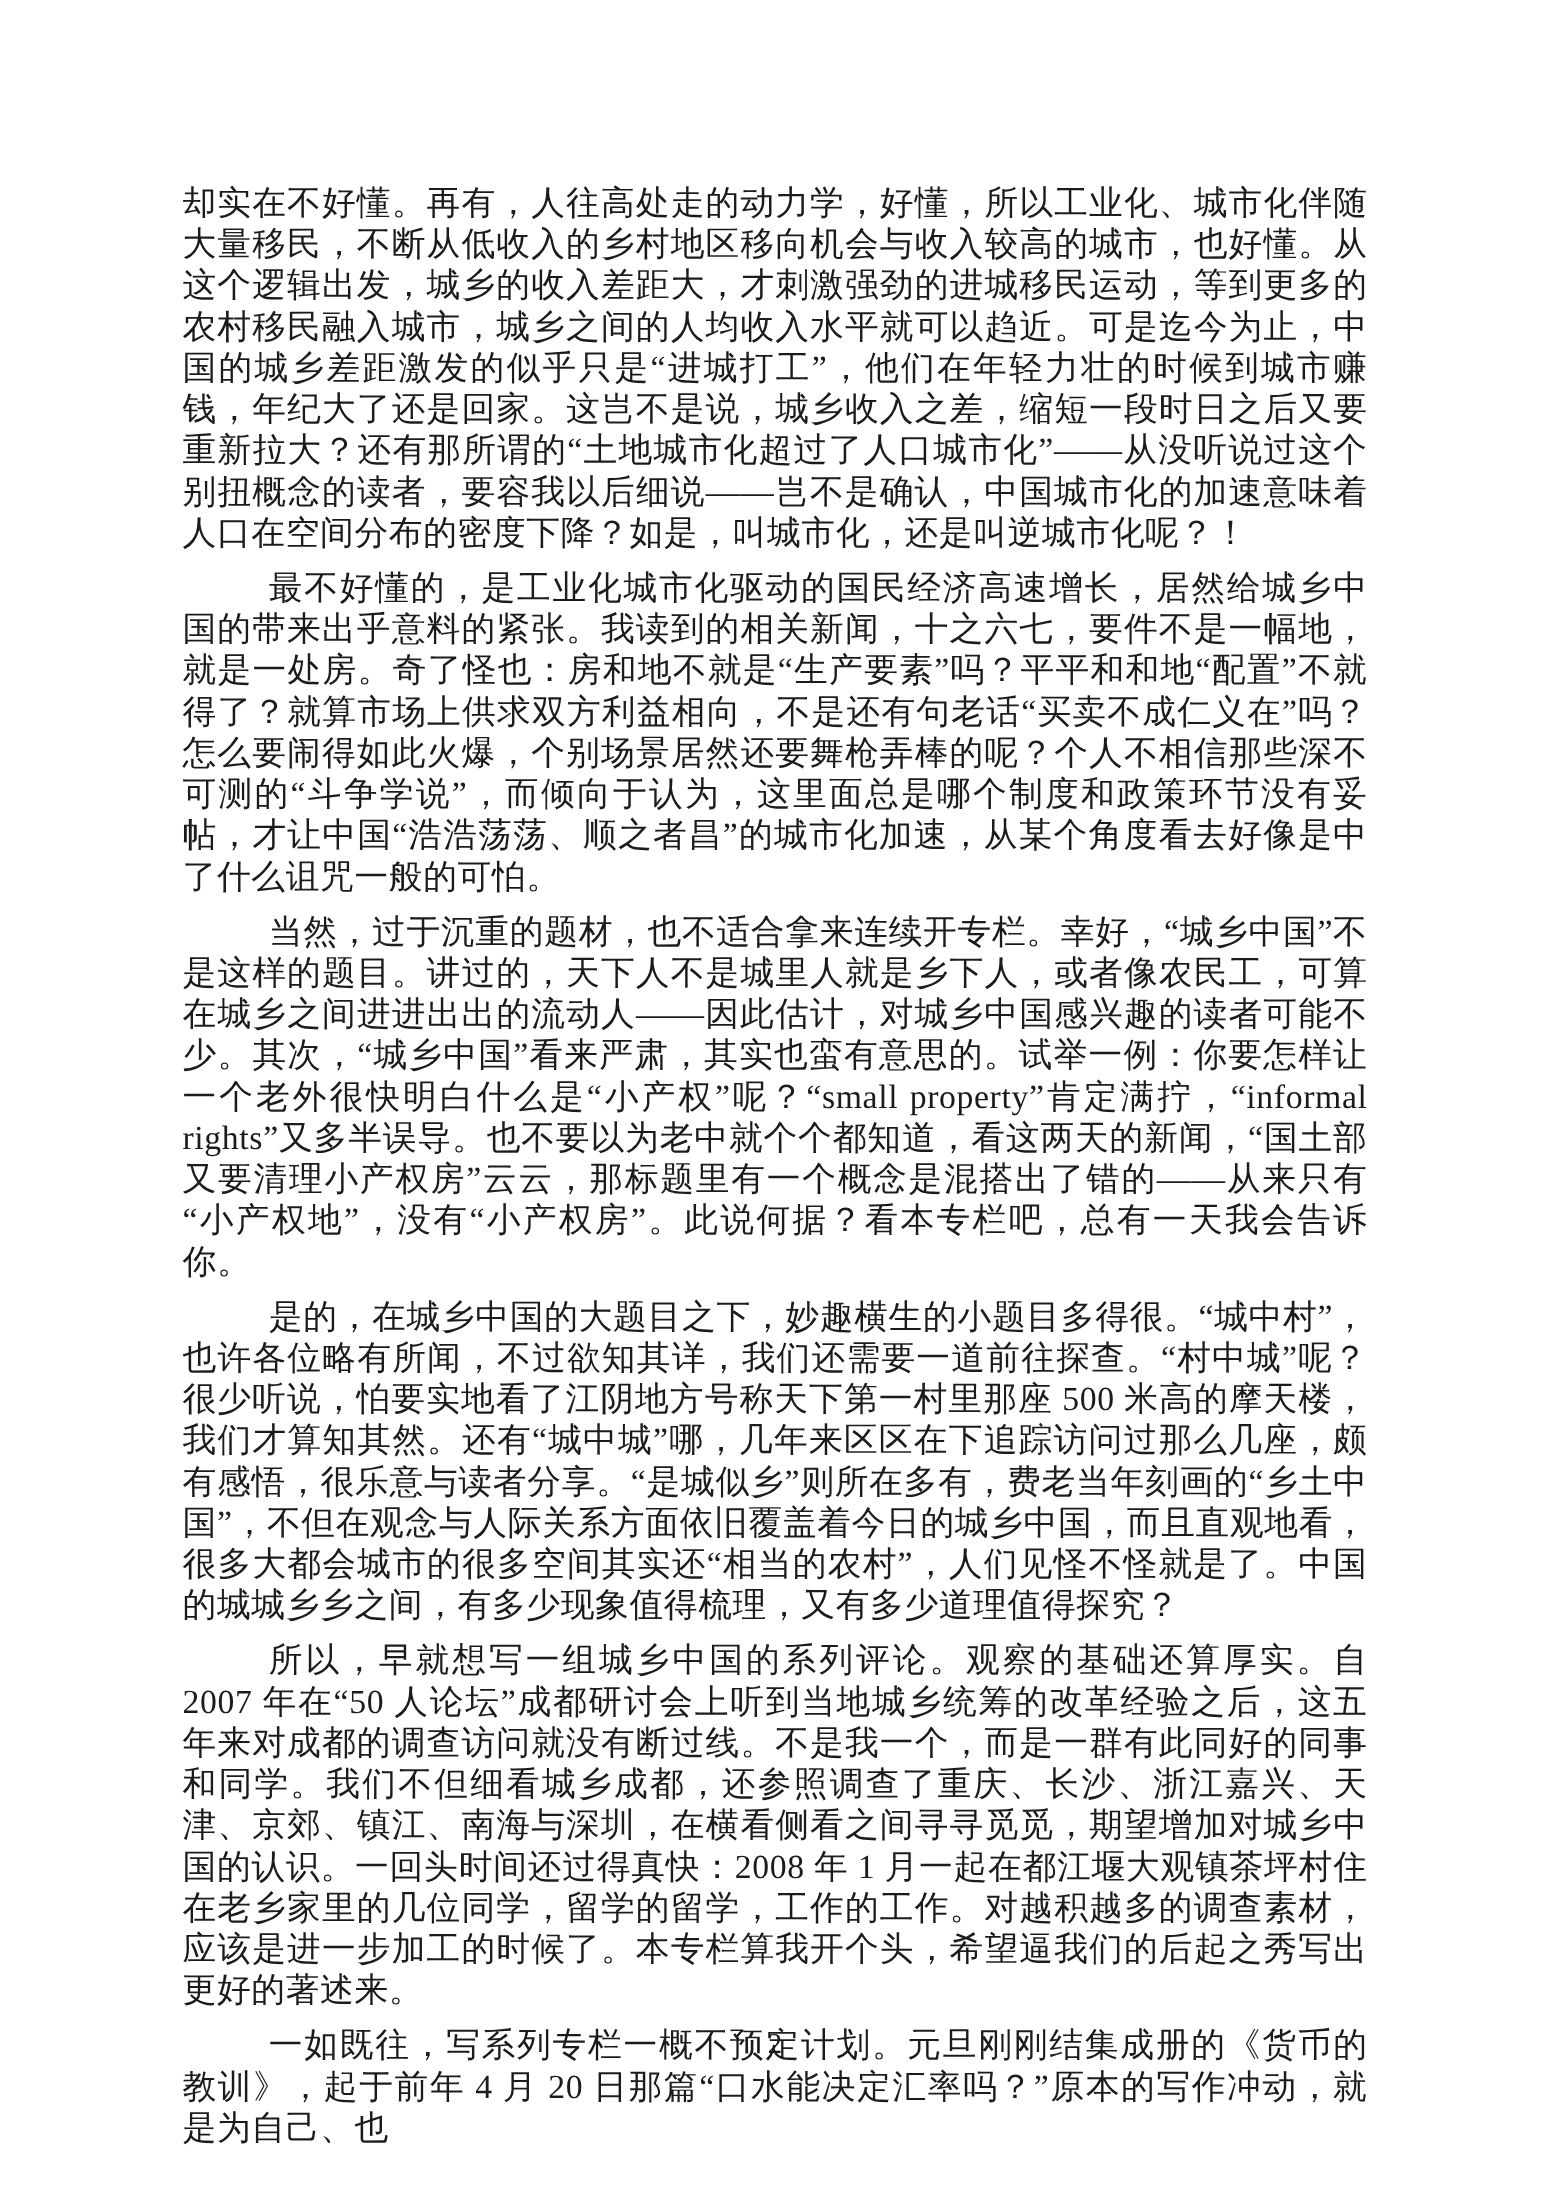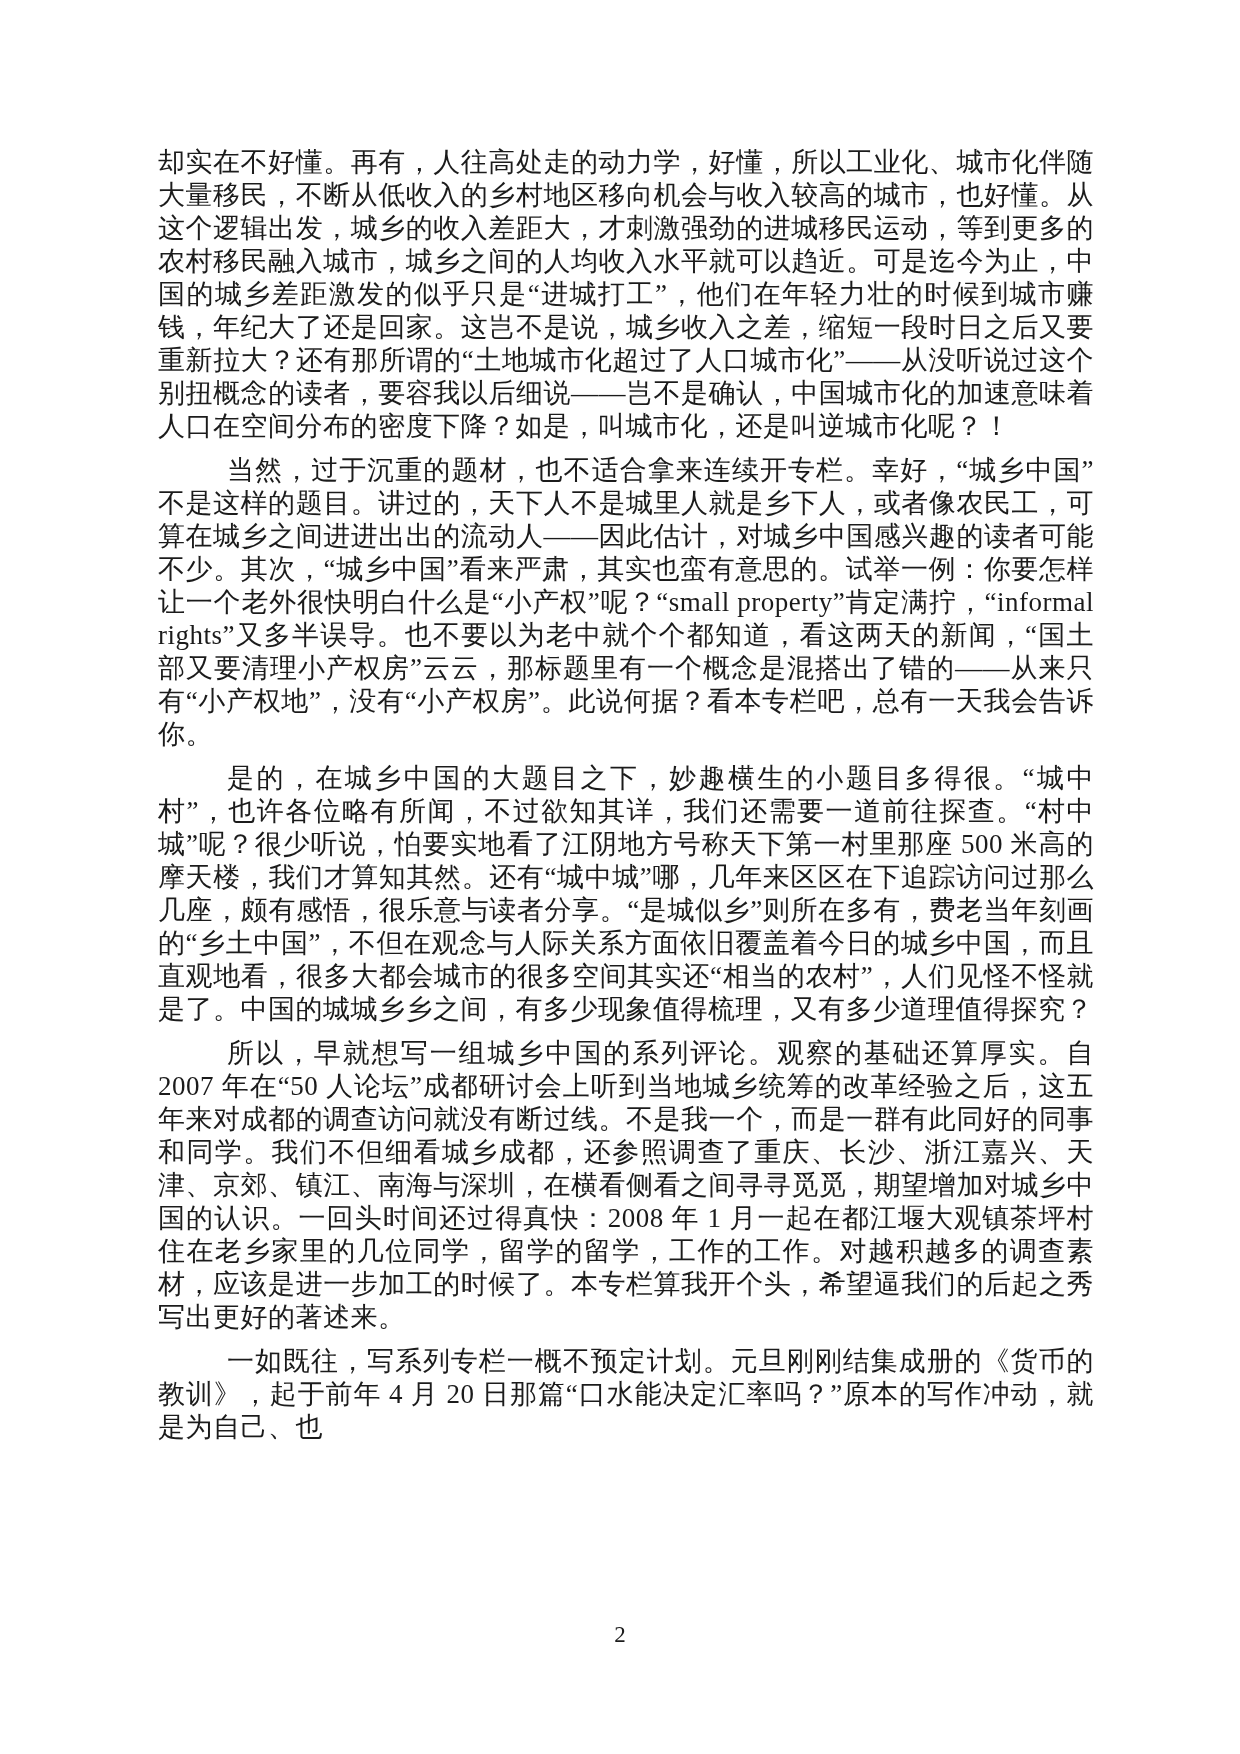--- a/index.html
+++ b/index.html
@@ -23,21 +23,21 @@
     width: 948px;
     font-family: "Liberation Serif", "DejaVu Serif", serif;
     font-size: 27px;
     line-height: 33px;
     text-align: justify;
     text-justify: inter-character;
     letter-spacing: 0.5px;
     color: #1b1b1b;
   }
   .text-block p.para {
-    margin: 0 0 11px 12px;
+    margin: 0 0 11px 0;
     padding: 0;
   }
   .text-block p.para.indent {
     text-indent: 69px;
   }
   .page-number {
     position: absolute;
     top: 1622px;
     left: 0;
     width: 100%;
@@ -46,19 +46,20 @@
     font-size: 23px;
     color: #1b1b1b;
   }
 </style>
 </head>
 <body>
 
 <div class="page">
   <div class="text-block">
       <p class="para">却实在不好懂。再有，人往高处走的动力学，好懂，所以工业化、城市化伴随大量移民，不断从低收入的乡村地区移向机会与收入较高的城市，也好懂。从这个逻辑出发，城乡的收入差距大，才刺激强劲的进城移民运动，等到更多的农村移民融入城市，城乡之间的人均收入水平就可以趋近。可是迄今为止，中国的城乡差距激发的似乎只是“进城打工”，他们在年轻力壮的时候到城市赚钱，年纪大了还是回家。这岂不是说，城乡收入之差，缩短一段时日之后又要重新拉大？还有那所谓的“土地城市化超过了人口城市化”——从没听说过这个别扭概念的读者，要容我以后细说——岂不是确认，中国城市化的加速意味着人口在空间分布的密度下降？如是，叫城市化，还是叫逆城市化呢？！</p>
+      <p class="para indent">最不好懂的，是工业化城市化驱动的国民经济高速增长，居然给城乡中国的带来出乎意料的紧张。我读到的相关新闻，十之六七，要件不是一幅地，就是一处房。奇了怪也：房和地不就是“生产要素”吗？平平和和地“配置”不就得了？就算市场上供求双方利益相向，不是还有句老话“买卖不成仁义在”吗？怎么要闹得如此火爆，个别场景居然还要舞枪弄棒的呢？个人不相信那些深不可测的“斗争学说”，而倾向于认为，这里面总是哪个制度和政策环节没有妥帖，才让中国“浩浩荡荡、顺之者昌”的城市化加速，从某个角度看去好像是中了什么诅咒一般的可怕。</p>
       <p class="para indent">当然，过于沉重的题材，也不适合拿来连续开专栏。幸好，“城乡中国”不是这样的题目。讲过的，天下人不是城里人就是乡下人，或者像农民工，可算在城乡之间进进出出的流动人——因此估计，对城乡中国感兴趣的读者可能不少。其次，“城乡中国”看来严肃，其实也蛮有意思的。试举一例：你要怎样让一个老外很快明白什么是“小产权”呢？“small property”肯定满拧，“informal rights”又多半误导。也不要以为老中就个个都知道，看这两天的新闻，“国土部又要清理小产权房”云云，那标题里有一个概念是混搭出了错的——从来只有“小产权地”，没有“小产权房”。此说何据？看本专栏吧，总有一天我会告诉你。</p>
       <p class="para indent">是的，在城乡中国的大题目之下，妙趣横生的小题目多得很。“城中村”，也许各位略有所闻，不过欲知其详，我们还需要一道前往探查。“村中城”呢？很少听说，怕要实地看了江阴地方号称天下第一村里那座 500 米高的摩天楼，我们才算知其然。还有“城中城”哪，几年来区区在下追踪访问过那么几座，颇有感悟，很乐意与读者分享。“是城似乡”则所在多有，费老当年刻画的“乡土中国”，不但在观念与人际关系方面依旧覆盖着今日的城乡中国，而且直观地看，很多大都会城市的很多空间其实还“相当的农村”，人们见怪不怪就是了。中国的城城乡乡之间，有多少现象值得梳理，又有多少道理值得探究？</p>
       <p class="para indent">所以，早就想写一组城乡中国的系列评论。观察的基础还算厚实。自 2007 年在“50 人论坛”成都研讨会上听到当地城乡统筹的改革经验之后，这五年来对成都的调查访问就没有断过线。不是我一个，而是一群有此同好的同事和同学。我们不但细看城乡成都，还参照调查了重庆、长沙、浙江嘉兴、天津、京郊、镇江、南海与深圳，在横看侧看之间寻寻觅觅，期望增加对城乡中国的认识。一回头时间还过得真快：2008 年 1 月一起在都江堰大观镇茶坪村住在老乡家里的几位同学，留学的留学，工作的工作。对越积越多的调查素材，应该是进一步加工的时候了。本专栏算我开个头，希望逼我们的后起之秀写出更好的著述来。</p>
       <p class="para indent">一如既往，写系列专栏一概不预定计划。元旦刚刚结集成册的《货币的教训》，起于前年 4 月 20 日那篇“口水能决定汇率吗？”原本的写作冲动，就是为自己、也</p>
     </div>
   <div class="page-number">2</div>
 </div>
 
 </body></html>

